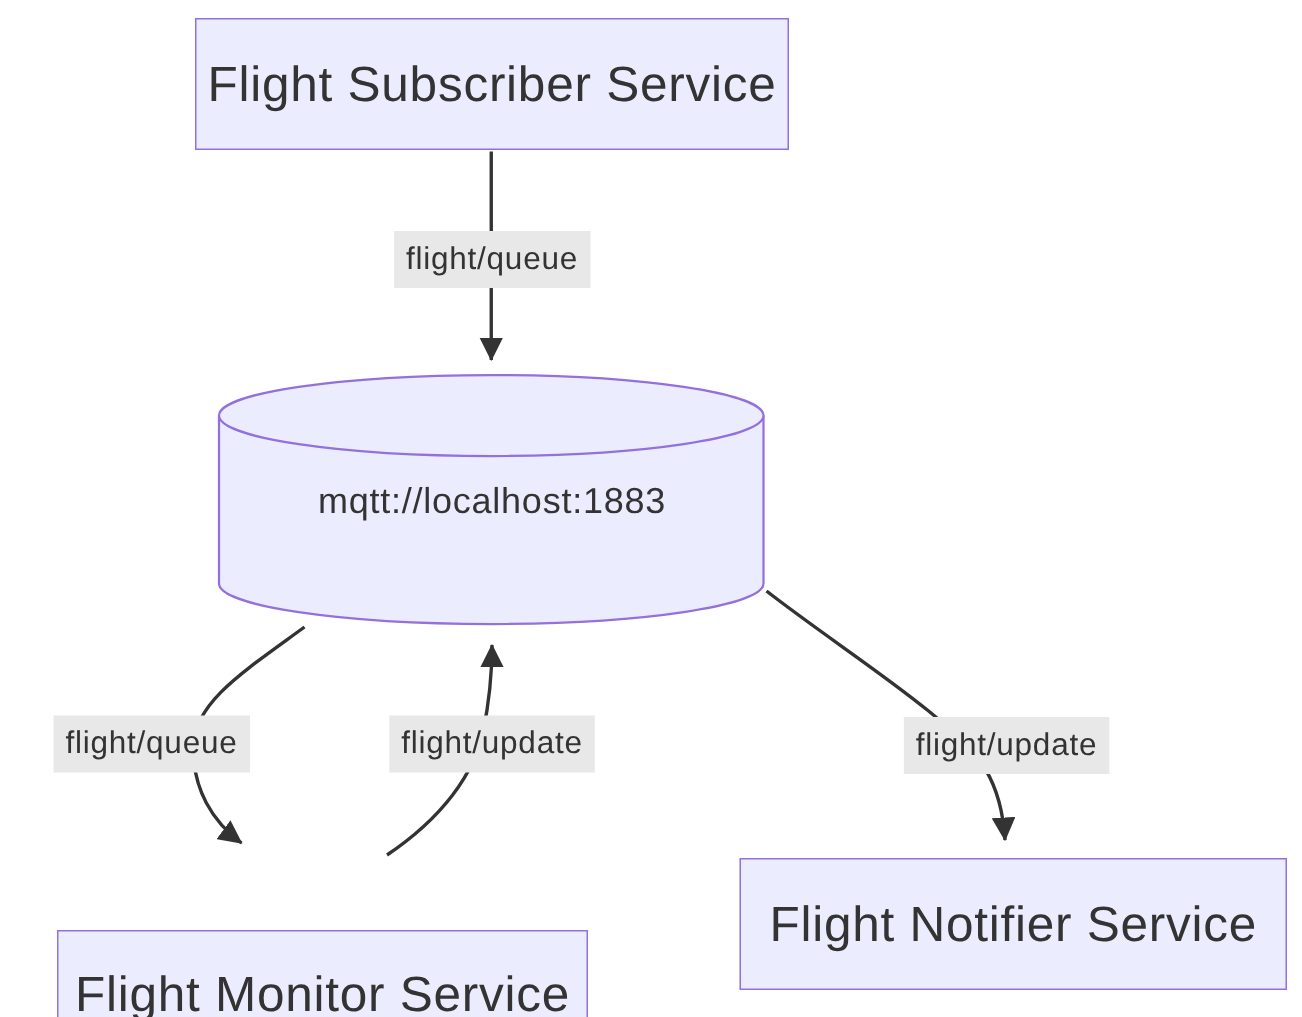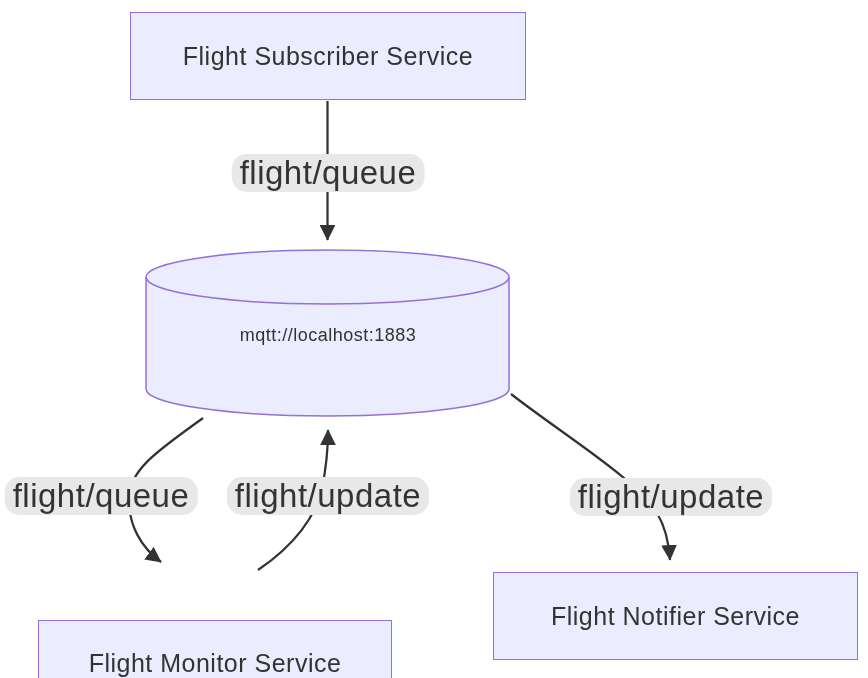--- a/index.html
+++ b/index.html
@@ -34,52 +34,51 @@
   }
   .node {
     position: absolute;
     background: #ECECFF;
     border: 1.5px solid #9370DB;
     box-sizing: border-box;
     display: flex;
     align-items: center;
     justify-content: center;
     color: #333333;
-    font-size: 25px;
+    font-size: 33px;
     letter-spacing: 0.5px;
     white-space: nowrap;
   }
   .node-subscriber { left: 130px; top: 12px;  width: 396px; height: 88px; }
   .node-monitor    { left: 38px;  top: 572px; width: 354px; height: 86px; margin-top: 48px; }
   .node-notifier   { left: 493px; top: 572px; width: 365px; height: 88px; align-items: center; }
   .broker-label {
     position: absolute;
     left: 146px;
     top: 313px;
     width: 364px;
     height: 44px;
     display: flex;
     align-items: center;
     justify-content: center;
     color: #333333;
-    font-size: 18px;
+    font-size: 24px;
     letter-spacing: 0.5px;
     white-space: nowrap;
   }
   .edge-label {
     position: absolute;
     transform: translate(-50%, -50%);
     background: #e8e8e8;
     color: #333333;
-    font-size: 33px;
+    font-size: 21px;
     letter-spacing: 0.5px;
     padding: 2px 8px;
     white-space: nowrap;
     line-height: 34px;
-    border-radius: 15px;
   }
   .edge-label-1 { left: 328px; top: 173px; }
   .edge-label-2 { left: 101px; top: 496px; }
   .edge-label-3 { left: 328px; top: 496px; }
   .edge-label-4 { left: 671px; top: 497px; }
 </style>
 </head>
 <body>
 
 <div class="canvas">

